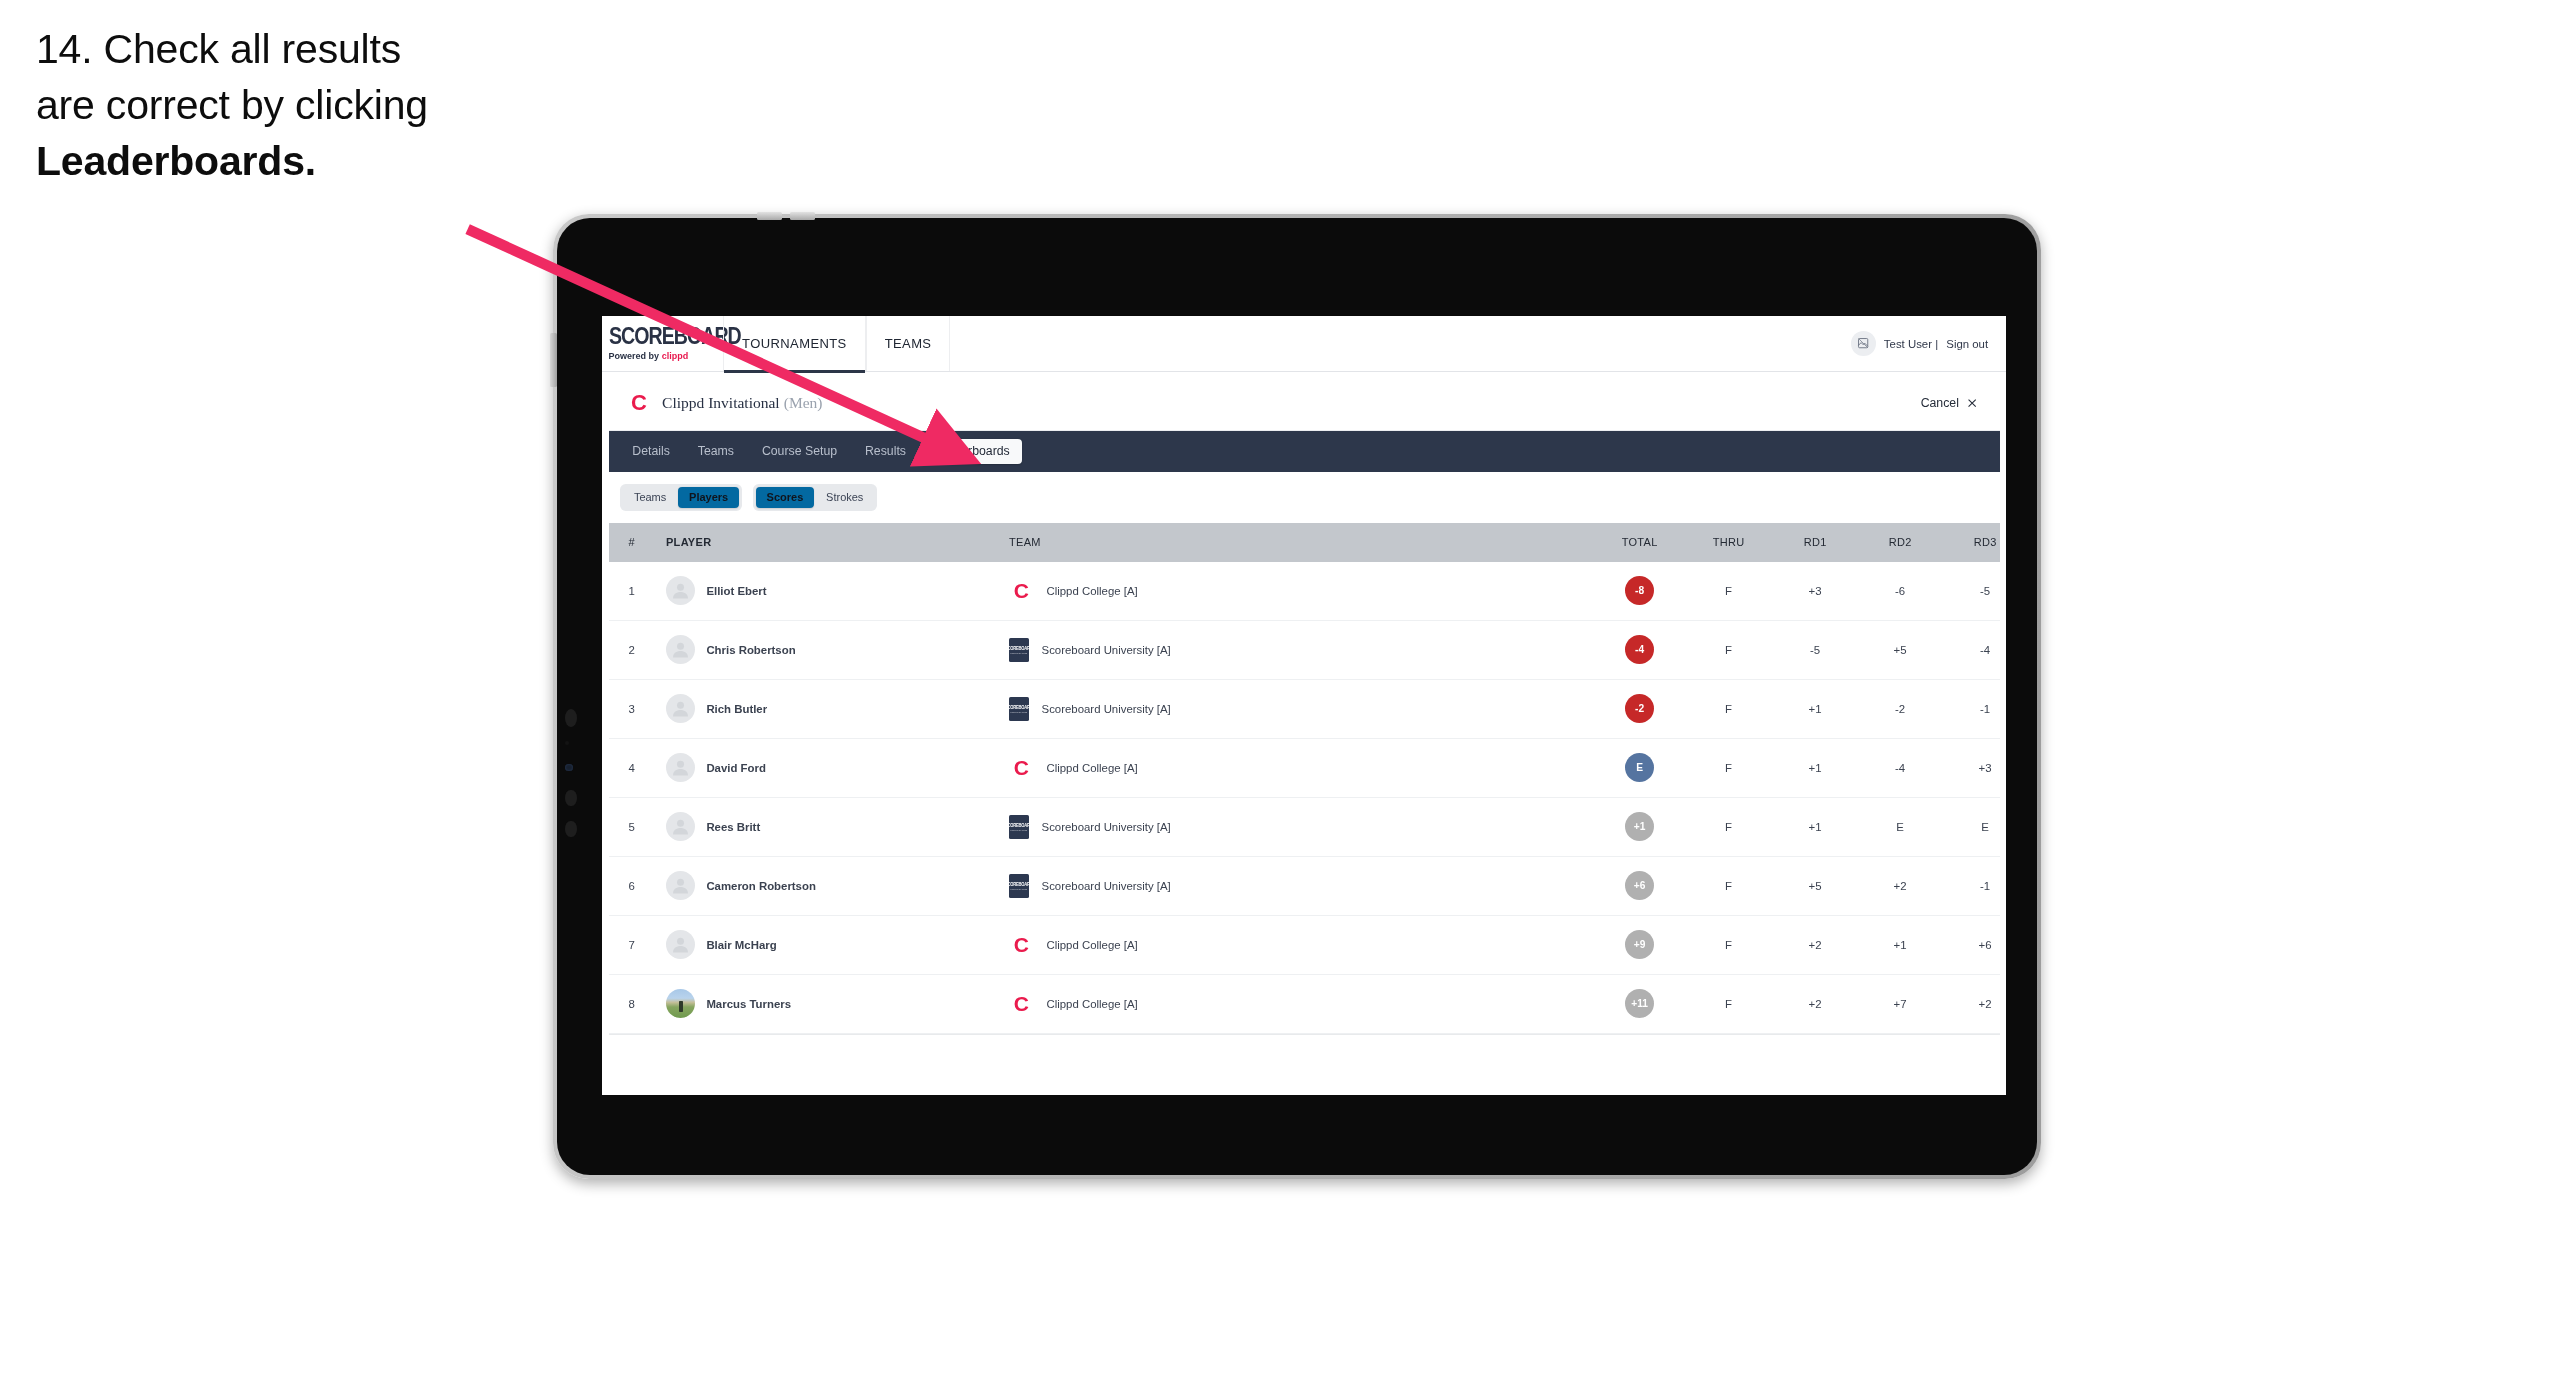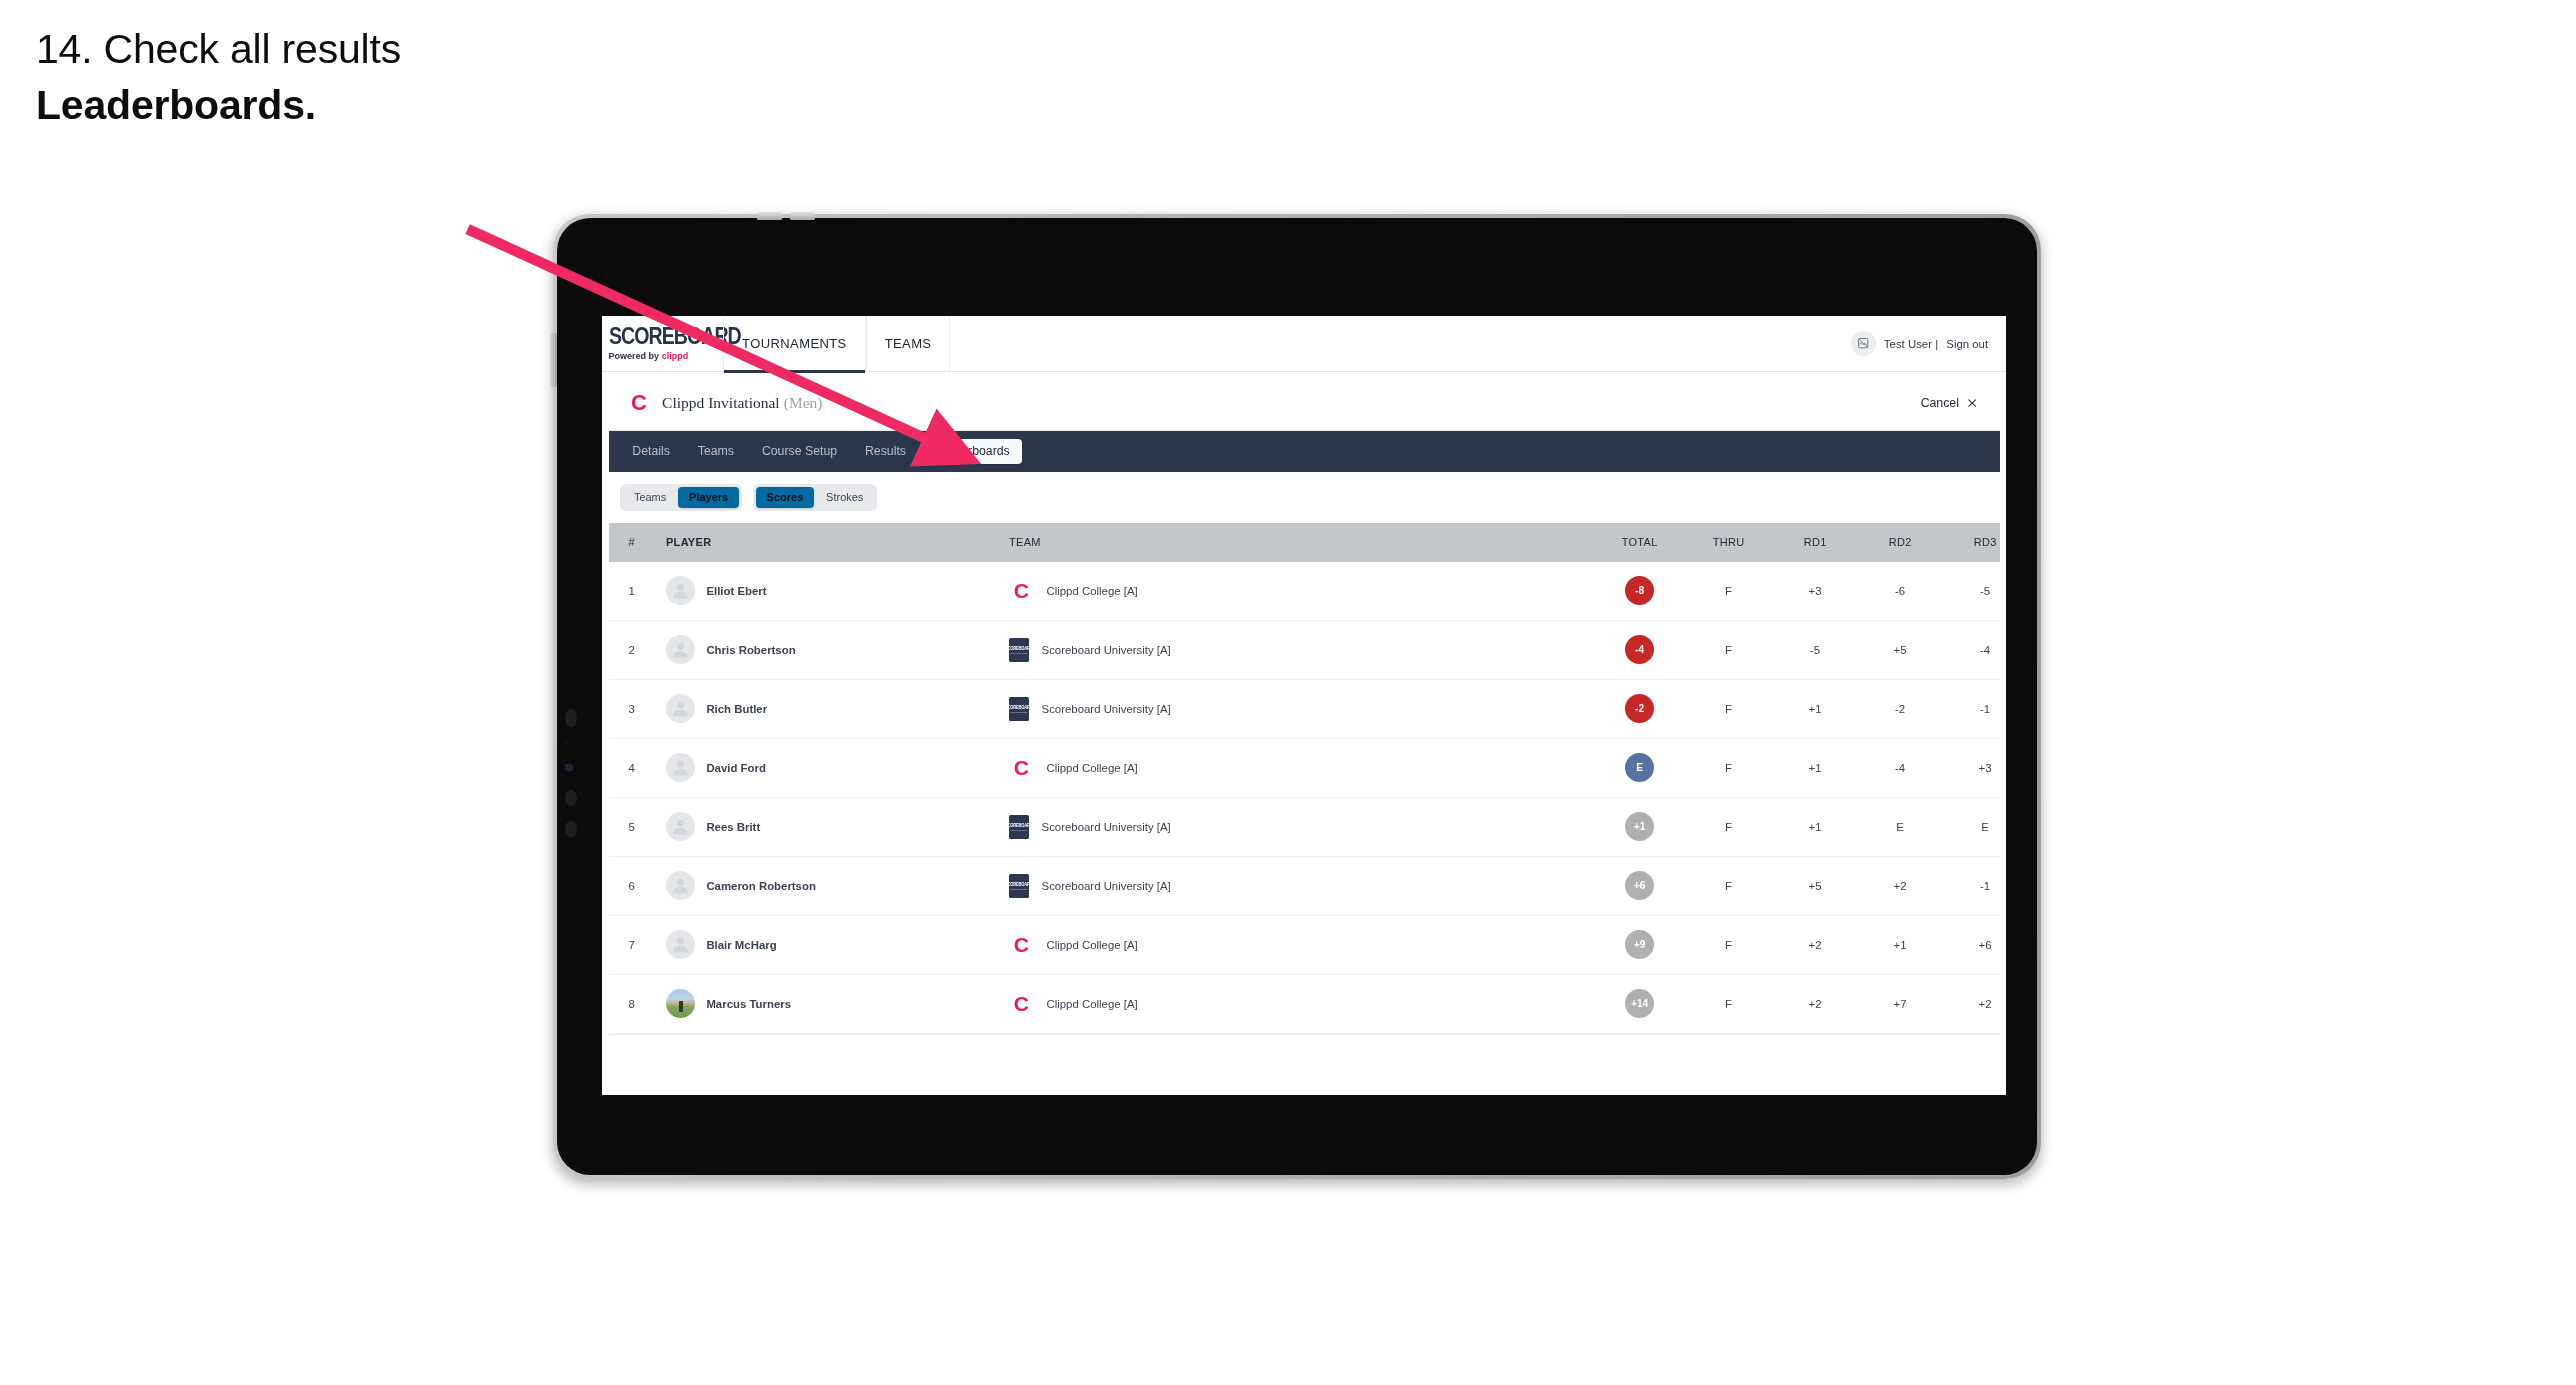--- a/index.html
+++ b/index.html
@@ -341,20 +341,21 @@
     background:#fff;
     border-top:0.8px solid #e8eaec;
     margin:0 6.5px;
   }
 </style>
 </head>
 <body>
 
 <div id="caption">
   <div>14. Check all results</div>
+  <div>are correct by clicking</div>
   <div class="strong">Leaderboards.</div>
 </div>
 
 <div id="tablet">
   <div class="tablet-top-btn" style="left:204px;"></div>
   <div class="tablet-top-btn" style="left:237px;"></div>
   <div class="tablet-side-btn" style="top:119px; height:54px;"></div>
 
   <div id="tablet-screen">
     <div class="bezel-dot" style="top:491px; width:11.4px; height:18px;"></div>
@@ -614,21 +615,21 @@
               <div class="c-rank">8</div>
               <div class="c-player">
                 <div class="avatar photo"></div>
                 <span class="pname">Marcus Turners</span>
               </div>
               <div class="c-team">
                 <div class="tlogo clippd">C</div>
                 <span class="tname">Clippd College [A]</span>
               </div>
               <div class="c-total">
-                <span class="badge over">+14</span>
+                <span class="badge over">+11</span>
               </div>
               <div class="c-thru">F</div>
               <div class="c-rd">+2</div>
               <div class="c-rd">+7</div>
               <div class="c-rd">+2</div>
             </div>
           </div>
       </div>
       <div id="lb-bottom"></div>
 

